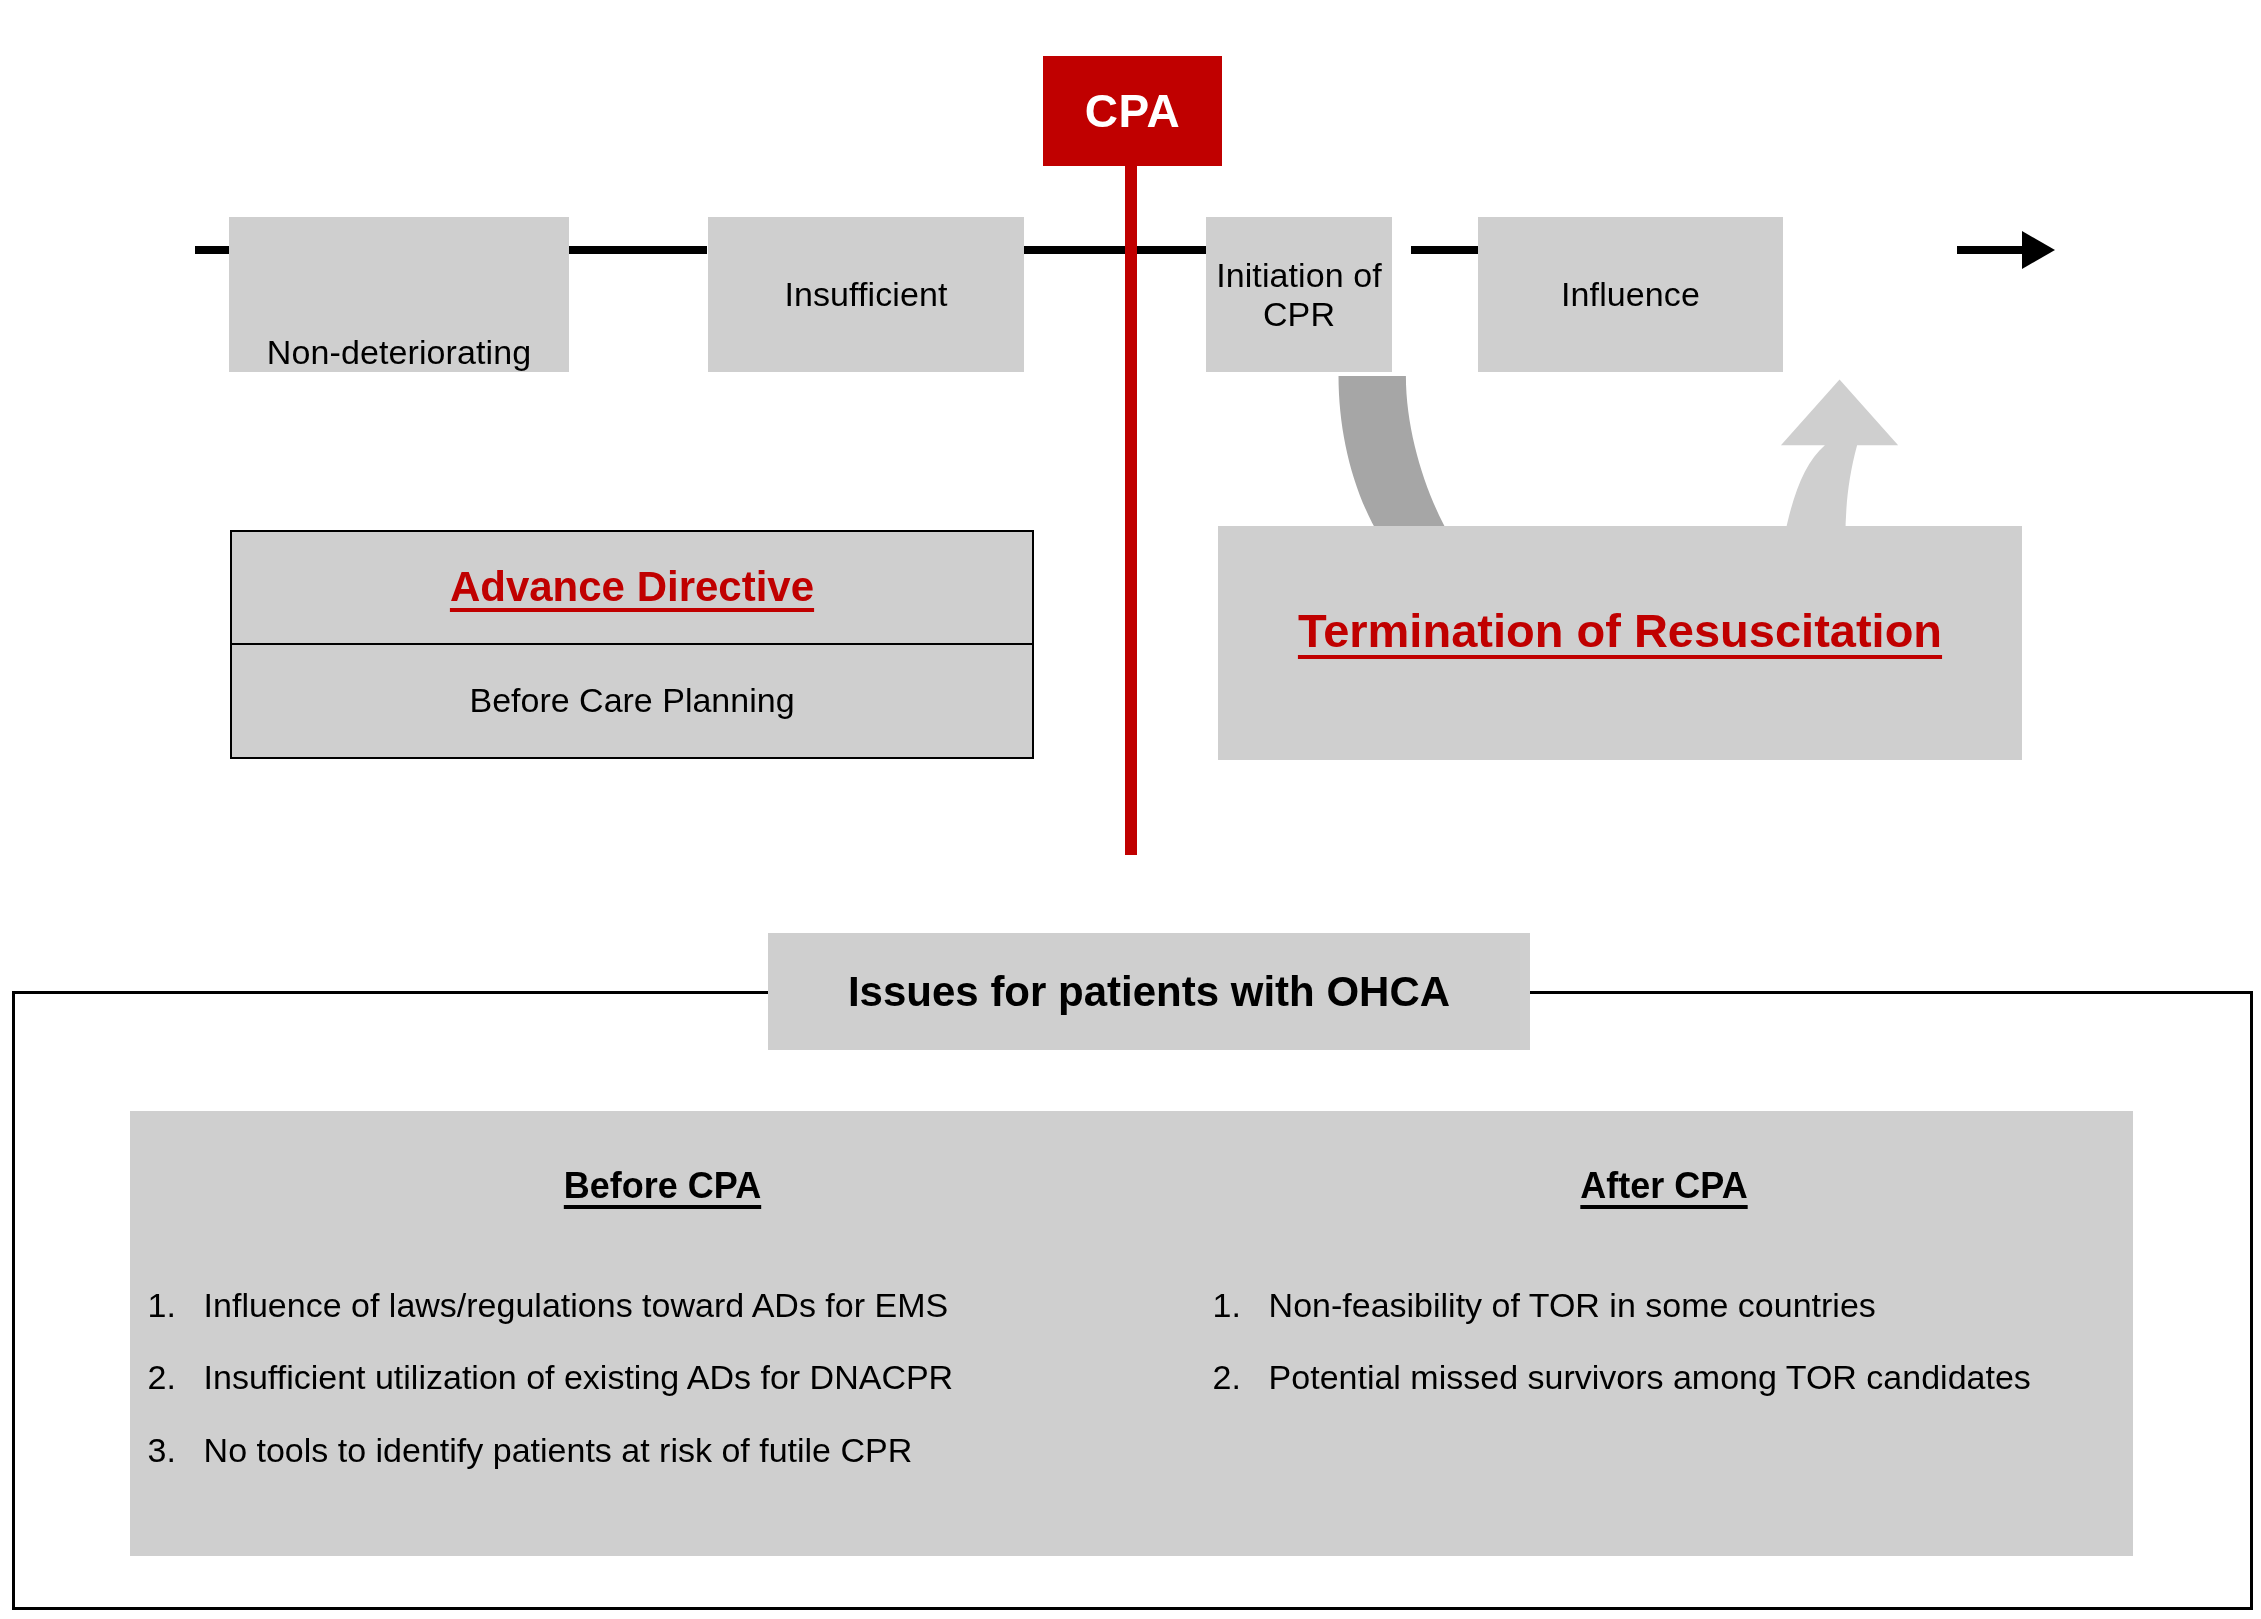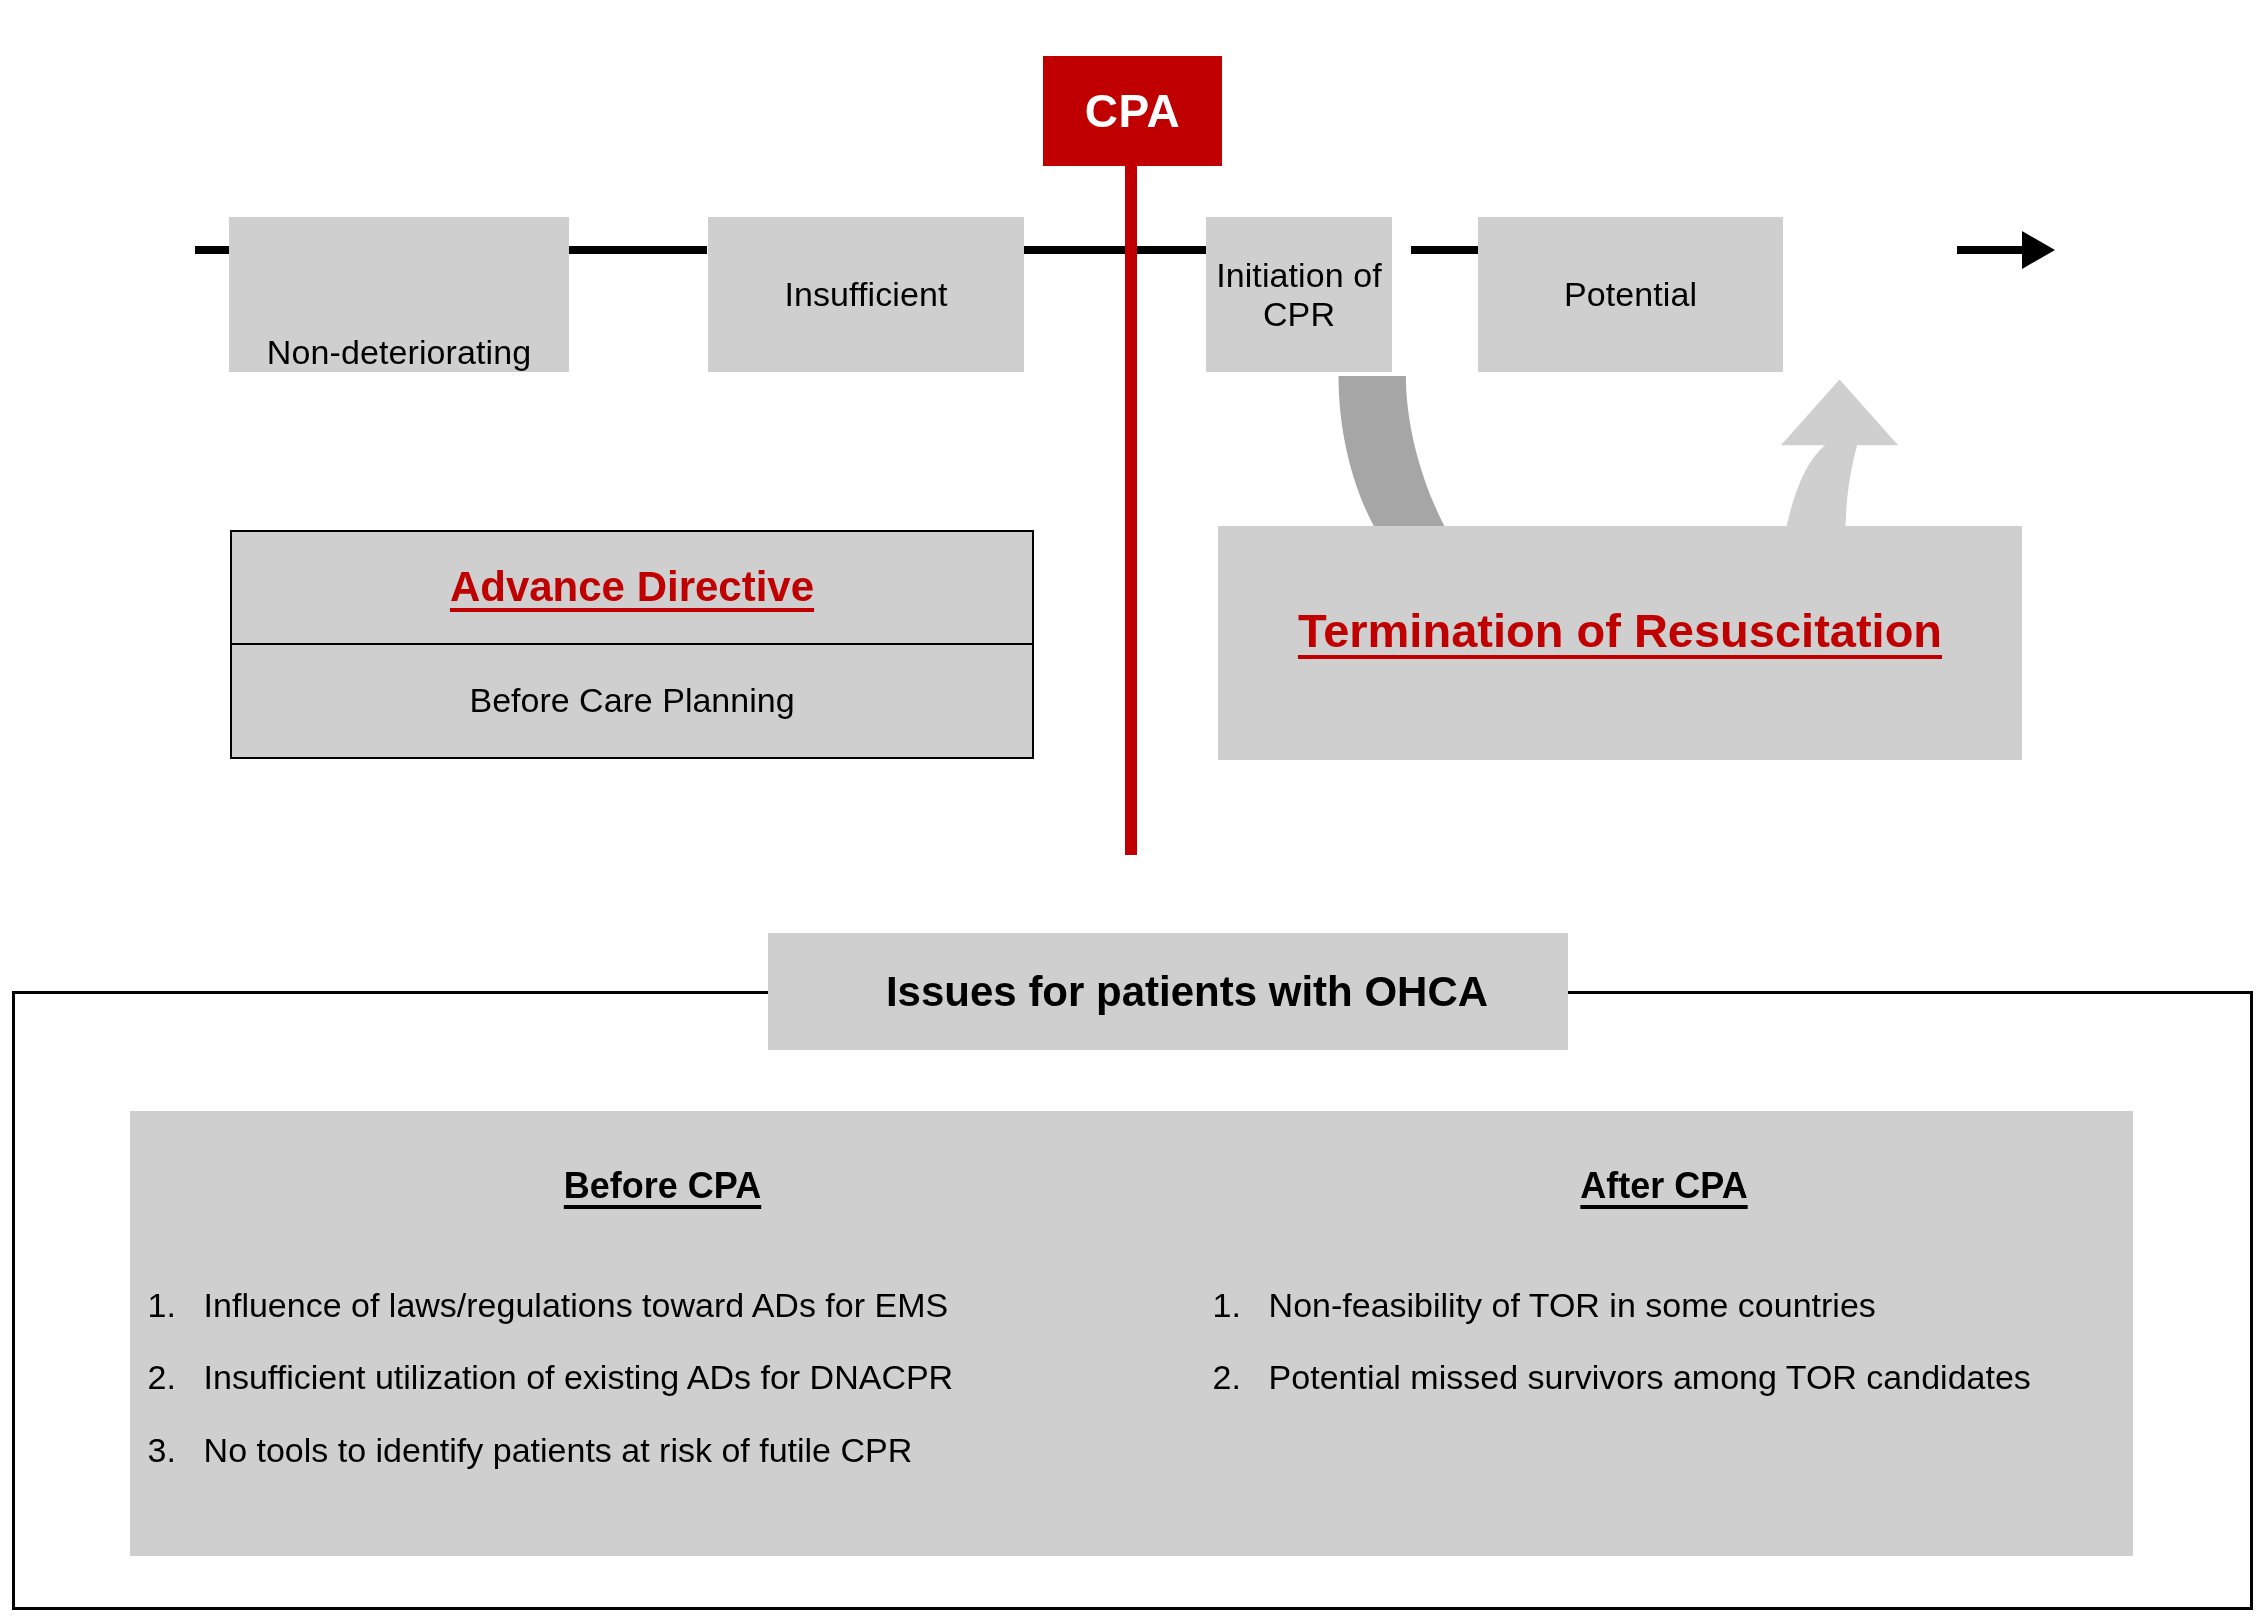--- a/index.html
+++ b/index.html
@@ -130,21 +130,20 @@
   }
   #issues-title-box {
     position: absolute;
     background: #cfcfcf;
     font-size: 42px;
     font-weight: bold;
     color: #000000;
     display: flex;
     align-items: center;
     justify-content: center;
-    padding-left: 38px;
   }
   .issue-card {
     position: absolute;
     background: #cfcfcf;
     box-sizing: border-box;
   }
   .issue-card-title {
     position: absolute;
     left: 0; right: 0;
     text-align: center;
@@ -191,21 +190,21 @@
 
   <div class="graybox center-text tl-box" style="left:708px; top:169px; width:316px; height:155px;">
     <span>Insufficient</span>
   </div>
 
   <div class="graybox center-text tl-box" style="left:1206px; top:169px; width:186px; height:155px;">
     <span>Initiation of CPR</span>
   </div>
 
   <div class="graybox center-text tl-box" style="left:1478px; top:169px; width:305px; height:155px;">
-    <span>Potential</span>
+    <span>Influence</span>
   </div>
 
   <div id="cpa-line" style="left:1125px; top:111px; height:744px;"></div>
   <div id="cpa-box" class="center-text" style="left:1043px; top:8.2px; width:179px; height:110px;">
     <span>CPA</span>
   </div>
 
   <div id="ad-card" style="left:230px; top:530px; width:804px; height:229px;">
     <div class="ad-top">
       <span class="ad-title">Advance Directive</span>

